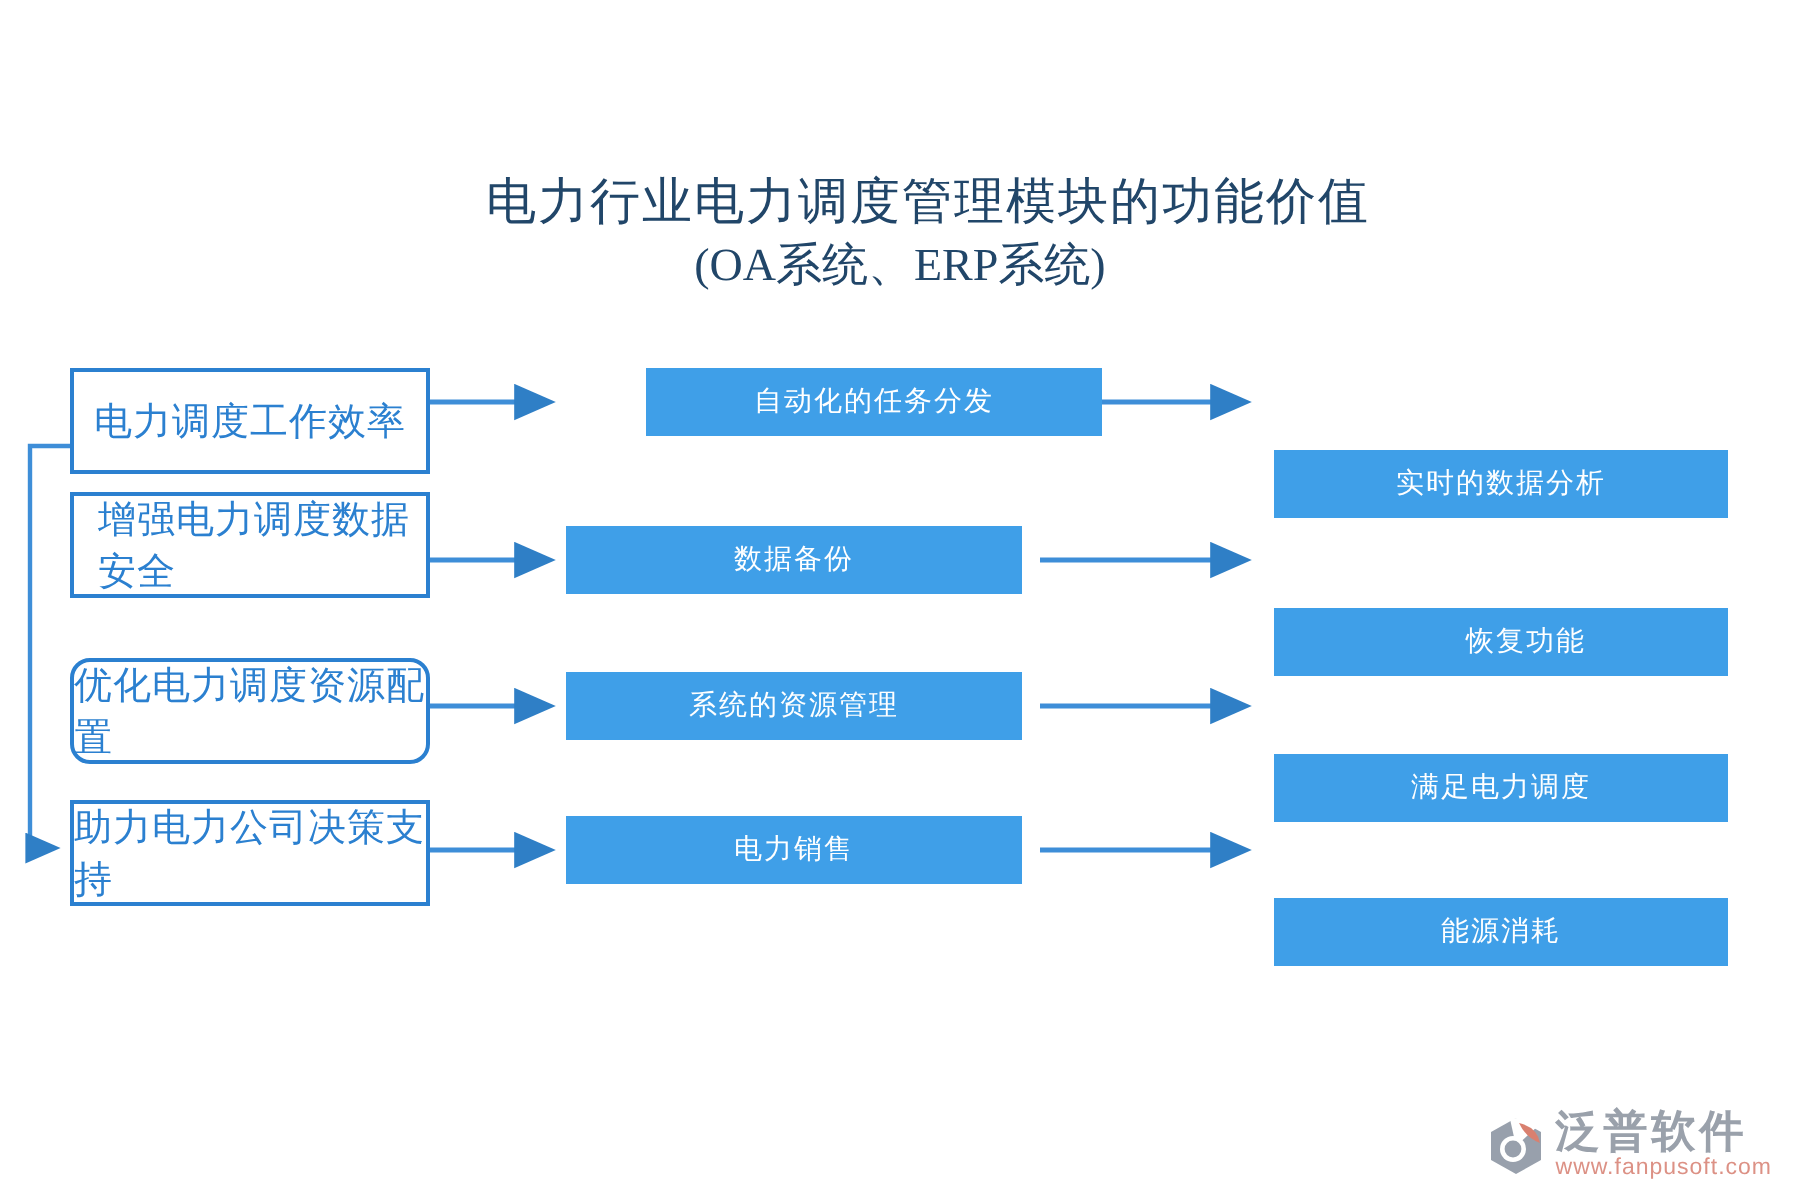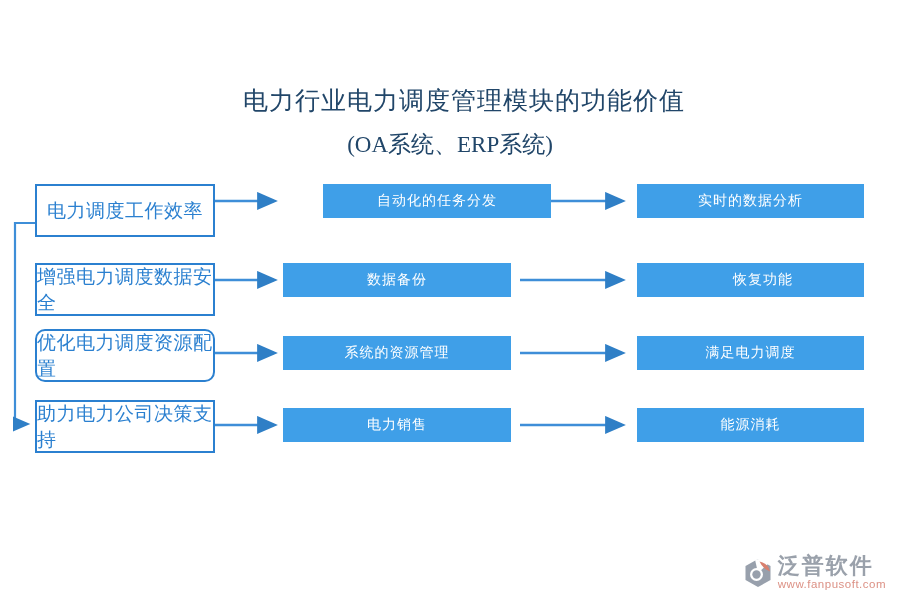--- a/index.html
+++ b/index.html
@@ -2,33 +2,33 @@
 <html><head>
 <meta charset="utf-8">
 <style>
   * { margin: 0; padding: 0; box-sizing: border-box; }
   html, body { width: 900px; height: 600px; background: #ffffff; font-family: "Liberation Sans", "DejaVu Sans", sans-serif; }
   .canvas { position: relative; width: 900px; height: 600px; background: #ffffff; overflow: hidden; }
 
   .title { position: absolute; top: 84px; left: 0; width: 100%; text-align: center;
            color: #214669; font-family: "Liberation Serif", "DejaVu Serif", serif; }
   .title .line1 { font-size: 25px; letter-spacing: 1px; padding-left: 28px; }
-  .title .line2 { font-size: 23px; margin-top: 12px; }
+  .title .line2 { font-size: 23px; margin-top: 0; }
 
   .connectors { position: absolute; top: 0; left: 0; }
 
   .lbox { position: absolute; left: 35px; width: 180px; height: 53px;
           background: #ffffff; border: 2px solid #2b80d0; color: #2b80d0;
           display: flex; align-items: center; justify-content: center;
           font-size: 19px; letter-spacing: 0.5px; }
   .bbox { position: absolute; height: 34px; background: #3f9fe8; color: #ffffff;
           display: flex; align-items: center; justify-content: center;
           font-size: 14px; letter-spacing: 1px; }
   .mcol { left: 283px; width: 228px; }
-  .rcol { left: 637px; width: 227px; }
+  .rcol { left: 637px; width: 227px; margin-top: 41px; }
 
   .footer { position: absolute; right: 14px; bottom: 10px; display: flex; align-items: flex-start; }
   .logo-icon { width: 32px; height: 32px; margin-right: 4px; margin-top: 3px; }
   .logo-text { font-size: 22px; font-weight: bold; color: #9aa1ab; line-height: 24px; letter-spacing: 2px; }
   .logo-url  { font-size: 11.5px; color: #dc9185; letter-spacing: 0.5px; }
 </style>
 </head>
 <body>
 
 <div class="canvas">
@@ -54,21 +54,21 @@
       <path d="M520 201 H622" marker-end="url(#ah)"></path>
       <path d="M520 280 H622" marker-end="url(#ah)"></path>
       <path d="M520 353 H622" marker-end="url(#ah)"></path>
       <path d="M520 425 H622" marker-end="url(#ah)"></path>
 
       <path d="M35 223 H15 V424 H27" stroke-width="2.2" marker-end="url(#ah)"></path>
     </g>
   </svg>
 
   <div class="lbox" style="top:184px;">电力调度工作效率</div>
-  <div class="lbox" style="top:263px;">增强电力调度数据安全</div>
+  <div class="lbox" style="top:246px;padding-left:12px;">增强电力调度数据安全</div>
   <div class="lbox" style="top:329px;border-radius:10px;">优化电力调度资源配置</div>
   <div class="lbox" style="top:400px;">助力电力公司决策支持</div>
 
   <div class="bbox mcol" style="top:184px;margin-left:40px;">自动化的任务分发</div>
   <div class="bbox mcol" style="top:263px;">数据备份</div>
   <div class="bbox mcol" style="top:336px;">系统的资源管理</div>
   <div class="bbox mcol" style="top:408px;">电力销售</div>
 
   <div class="bbox rcol" style="top:184px;">实时的数据分析</div>
   <div class="bbox rcol" style="top:263px;padding-left:25px;">恢复功能</div>

